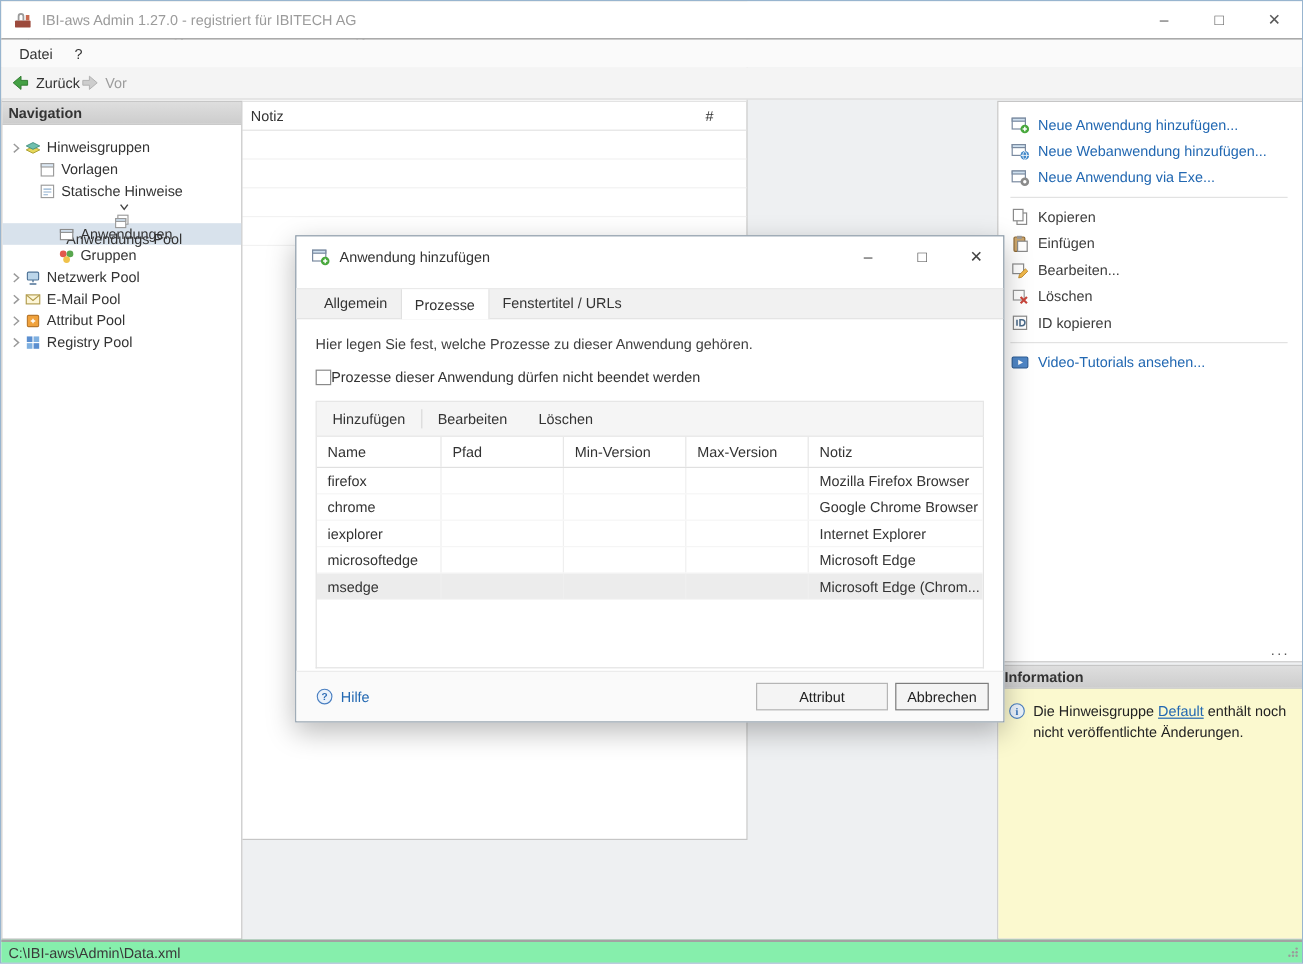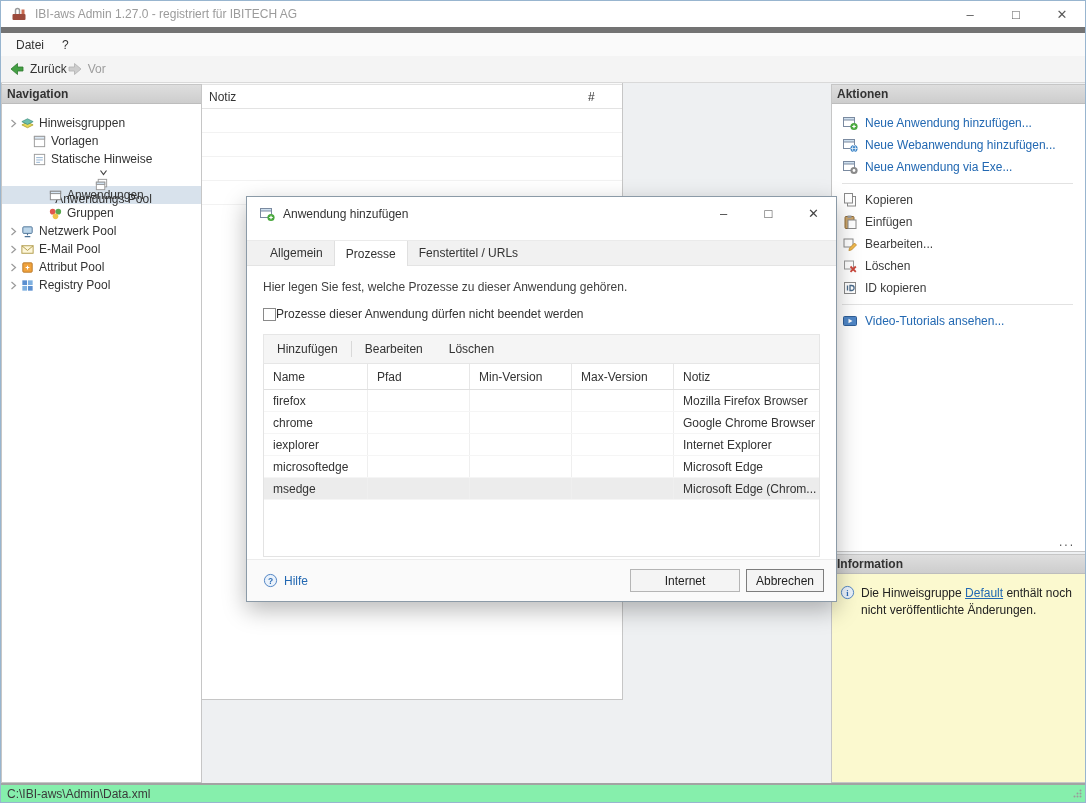--- a/index.html
+++ b/index.html
@@ -9,21 +9,21 @@
     background:#eef0f2; position:relative; overflow:hidden;
     border:1px solid #98b5cf;
   }
   .ic9{display:inline-flex;width:9px;height:8px}
   .ic14{display:inline-flex;width:14px;height:14px}
   .ic15{display:inline-flex;width:15px;height:15px}
   .ic16{display:inline-flex;width:16px;height:16px}
   .ic30{display:inline-flex;width:30px;height:30px}
 
   
-  .titlebar{position:absolute;top:0;left:0;right:0;height:32px;background:#fff;display:flex;align-items:center;border-bottom:6px solid #737373}
+  .titlebar{position:absolute;top:0;left:0;right:0;height:32px;background:#fff;display:flex;align-items:center;border-bottom:1px solid #737373}
   .titlebar .app-ic{margin-left:10px}
   .titlebar .title{margin-left:8px;color:#9b9b9b}
   .win-controls{margin-left:auto;display:flex;height:100%}
   .win-btn{width:46px;display:flex;align-items:center;justify-content:center;color:#5a5a5a;font-size:13px}
 
   
   .menubar{position:absolute;top:32px;left:0;right:0;height:23px;background:#fafafa;display:flex;align-items:center;padding-left:6px}
   .menu-item{padding:3px 9px;color:#333}
   .toolbar{position:absolute;top:55px;left:0;right:0;height:27px;background:#f4f4f4;border-bottom:1px solid #d9d9d9;display:flex;align-items:center;padding-left:8px;}
   .tool-btn{display:flex;align-items:center;gap:5px;color:#333}
@@ -336,21 +336,20 @@
       <div class="list-row">
         <div class="row-gutter">
           <span class="checkbox"></span>
         </div>
         <div></div>
       </div>
     </div>
 </div>
 
 <div class="panel actions-panel">
-  <div class="panel-header">Aktionen</div>
   <div class="actions-list">
       <div class="action-item link">
         <span class="ic16">
           <svg width="16" height="16" viewBox="0 0 16 16">
             <rect x="1.5" y="2.5" width="11" height="9" fill="#fff" stroke="#7a8aa0"></rect>
             <rect x="1.5" y="2.5" width="11" height="2.5" fill="#cfe0ef" stroke="#7a8aa0"></rect>
             <circle cx="12" cy="11.5" r="3.6" fill="#49a83d"></circle>
             <path d="M12 9.7 v3.6 M10.2 11.5 h3.6" stroke="#fff" stroke-width="1.2"></path>
           </svg>
         </span>
@@ -538,21 +537,21 @@
     <div class="help-link">
       <span class="ic15">
           <svg width="15" height="15" viewBox="0 0 16 16">
             <circle cx="8" cy="8" r="6.5" fill="#eaf2fb" stroke="#4a7fc1"></circle>
             <text x="8" y="11.2" font-size="9" text-anchor="middle" fill="#2f6db5" font-weight="bold" font-family="Liberation Sans, sans-serif">?</text>
           </svg>
         </span>
       <span>Hilfe</span>
     </div>
     <div class="spacer"></div>
-    <div class="btn">Internet</div>
+    <div class="btn">Attribut</div>
     <div class="btn cancel">Abbrechen</div>
   </div>
 </div>
 
 <div class="statusbar">
   <span>C:\IBI-aws\Admin\Data.xml</span>
   <span class="resize-grip"><svg width="9" height="9" viewBox="0 0 9 9">
         <circle cx="7.5" cy="1.5" r="1" fill="#9a9a9a"></circle>
         <circle cx="7.5" cy="4.5" r="1" fill="#9a9a9a"></circle>
         <circle cx="4.5" cy="4.5" r="1" fill="#9a9a9a"></circle>

